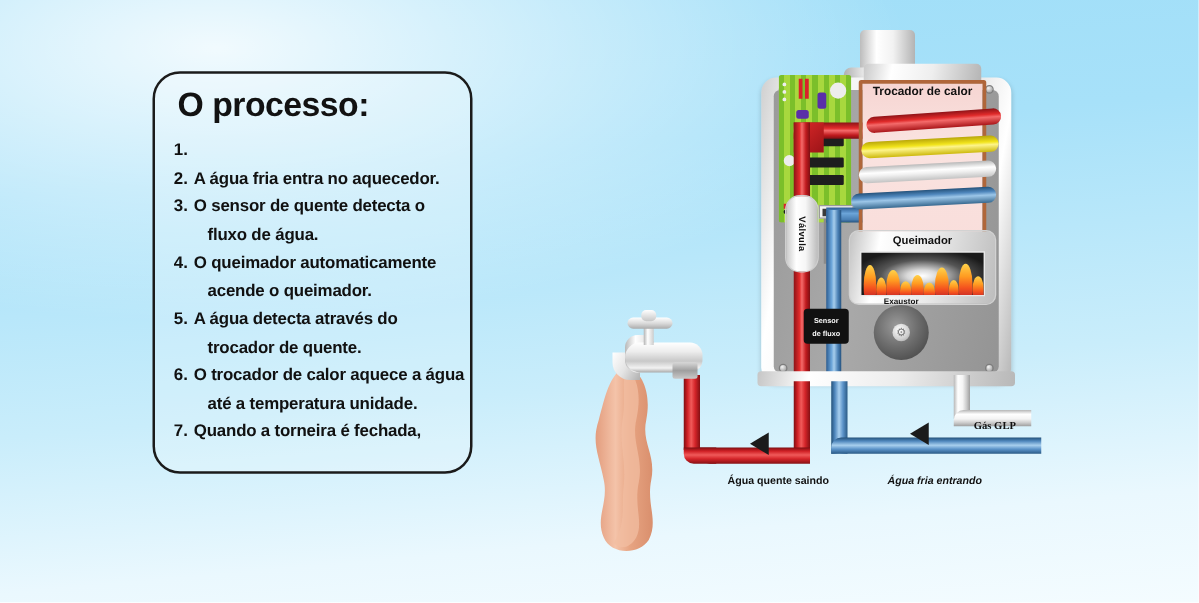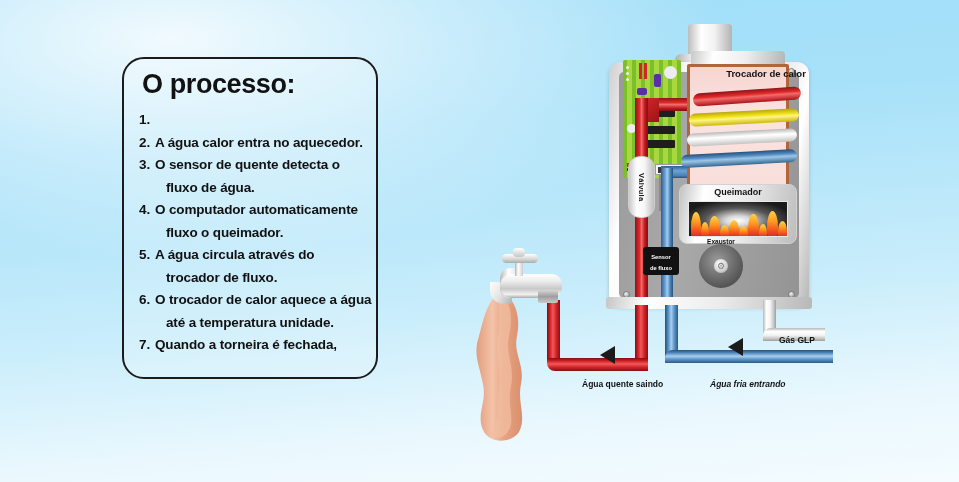--- a/index.html
+++ b/index.html
@@ -142,21 +142,21 @@
     background:linear-gradient(180deg,#f6d5d2 0%,#fae3e0 40%,#f9dedb 100%);
     border:3px solid #b0663a;box-sizing:border-box;border-radius:2px;
   }
   #hx-top{
     position:absolute;left:82px;top:13px;width:94px;height:16px;
     border-radius:4px 4px 0 0;
     background:linear-gradient(100deg,#c8c8c8 0%,#ffffff 24%,#eeeeee 58%,#b4b4b4 100%);
   }
   #hx-label{
     position:absolute;left:78px;top:30px;width:102px;
-    text-align:center;font-size:9.5px;font-weight:bold;color:#111;padding-left:28px;
+    text-align:center;font-size:9.5px;font-weight:bold;color:#111;
   }
   .hxband{
     position:absolute;height:13px;border-radius:7px;
   }
 
   
   #burner{
     position:absolute;left:70px;top:146px;width:118px;height:60px;
     border-radius:8px;
     background:linear-gradient(100deg,#c2c2c2 0%,#ffffff 20%,#eaeaea 55%,#bdbdbd 100%);
@@ -276,33 +276,33 @@
 <div id="stage">
 
   <div id="process-box">
     <div id="process-title">O processo:</div>
     <div id="steps">
         <div class="step">
           <div class="step-num">1.</div>
         </div>
         <div class="step">
           <div class="step-num">2.</div>
-          <div class="step-text"><span>A água calor entra no aquecedor.</span></div>
+          <div class="step-text"><span>A água fria entra no aquecedor.</span></div>
         </div>
         <div class="step">
           <div class="step-num">3.</div>
           <div class="step-text"><span>O sensor de quente detecta o</span><span class="l2">fluxo de água.</span></div>
         </div>
         <div class="step">
           <div class="step-num">4.</div>
-          <div class="step-text"><span>O computador automaticamente</span><span class="l2">fluxo o queimador.</span></div>
+          <div class="step-text"><span>O queimador automaticamente</span><span class="l2">acende o queimador.</span></div>
         </div>
         <div class="step">
           <div class="step-num">5.</div>
-          <div class="step-text"><span>A água circula através do</span><span class="l2">trocador de fluxo.</span></div>
+          <div class="step-text"><span>A água detecta através do</span><span class="l2">trocador de quente.</span></div>
         </div>
         <div class="step">
           <div class="step-num">6.</div>
           <div class="step-text"><span>O trocador de calor aquece a água</span><span class="l2">até a temperatura unidade.</span></div>
         </div>
         <div class="step">
           <div class="step-num">7.</div>
           <div class="step-text"><span>Quando a torneira é fechada,</span></div>
         </div>
       </div>
@@ -401,21 +401,21 @@
   <div class="arrow" style="left:600px;top:346px;"></div>
   <div class="flow-label" style="left:582px;top:379px;">Água quente saindo</div>
 
   <div class="pipe-v blue-grad-v" style="left:665px;top:305px;width:13px;height:58px;"></div>
   <div class="pipe-h blue-grad-h" style="left:665px;top:350px;width:168px;height:13px;border-radius:8px 0 0 0;"></div>
   <div class="arrow" style="left:728px;top:338px;"></div>
   <div class="flow-label" style="left:710px;top:379px;font-style:italic;">Água fria entrando</div>
 
   <div class="pipe-v white-grad-v" style="left:763px;top:300px;width:13px;height:35px;"></div>
   <div class="pipe-h white-grad-h" style="left:763px;top:328px;width:62px;height:13px;border-radius:8px 0 0 0;"></div>
-  <div class="flow-label" style="left:779px;top:335px;">Gás GLP</div>
+  <div class="flow-label" style="left:779px;top:335px;font-family:Liberation Serif, serif;">Gás GLP</div>
 
   <svg id="water-blob" viewBox="0 0 68 152">
     <defs>
       <linearGradient id="wg" x1="0" y1="0" x2="1" y2="0">
         <stop offset="0%" stop-color="#e39d7e"></stop>
         <stop offset="35%" stop-color="#f4c3a9"></stop>
         <stop offset="60%" stop-color="#e7a482"></stop>
         <stop offset="100%" stop-color="#d98f6d"></stop>
       </linearGradient>
     </defs>

